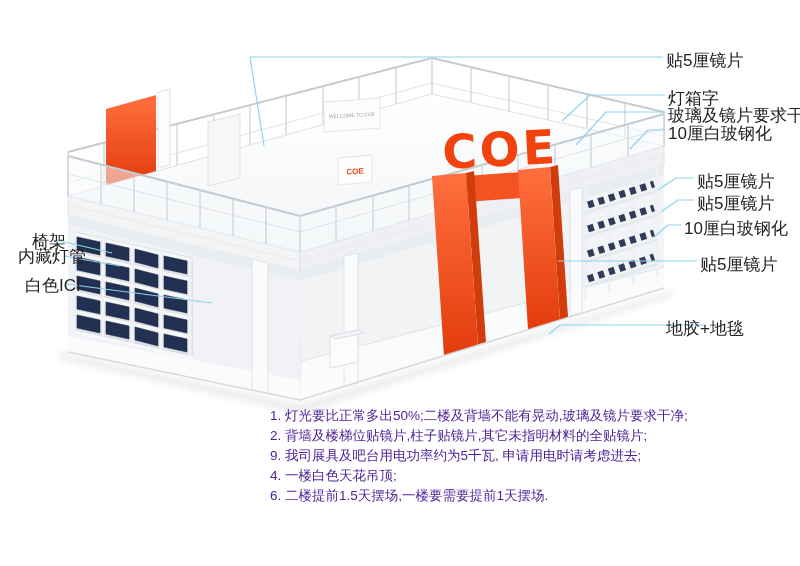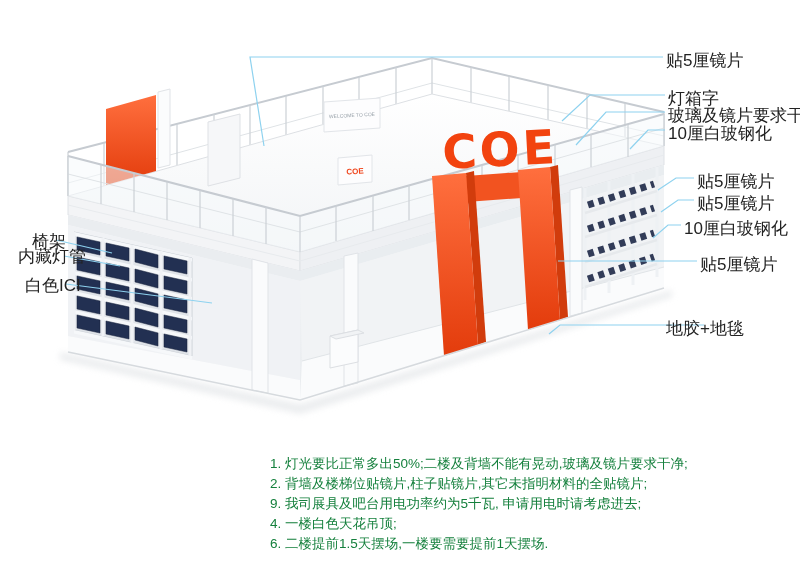--- a/index.html
+++ b/index.html
@@ -1,21 +1,21 @@
 <!DOCTYPE html>
 <html><head>
 <meta charset="utf-8">
 <style>
   html,body{margin:0;padding:0;background:#fff;}
   .sheet{position:relative;width:800px;height:566px;background:#ffffff;overflow:hidden;
          font-family:"Liberation Sans","DejaVu Sans",sans-serif;}
   .booth-svg{position:absolute;left:0;top:0;}
   .callout{position:absolute;font-size:17px;line-height:1.2;color:#222;white-space:nowrap;}
-  .notes{position:absolute;left:270px;top:406px;width:500px;color:#15803d;
-         font-size:13.5px;line-height:20px;margin-top:48px;}
+  .notes{position:absolute;left:270px;top:406px;width:500px;color:#4c1d95;
+         font-size:13.5px;line-height:20px;}
   .note-line{white-space:nowrap;}
 </style>
 </head>
 <body>
 
 <div class="sheet">
 
   <svg class="booth-svg" width="800" height="566" viewBox="0 0 800 566">
     <defs>
       <linearGradient id="gOr" x1="0" y1="0" x2="0" y2="1">

